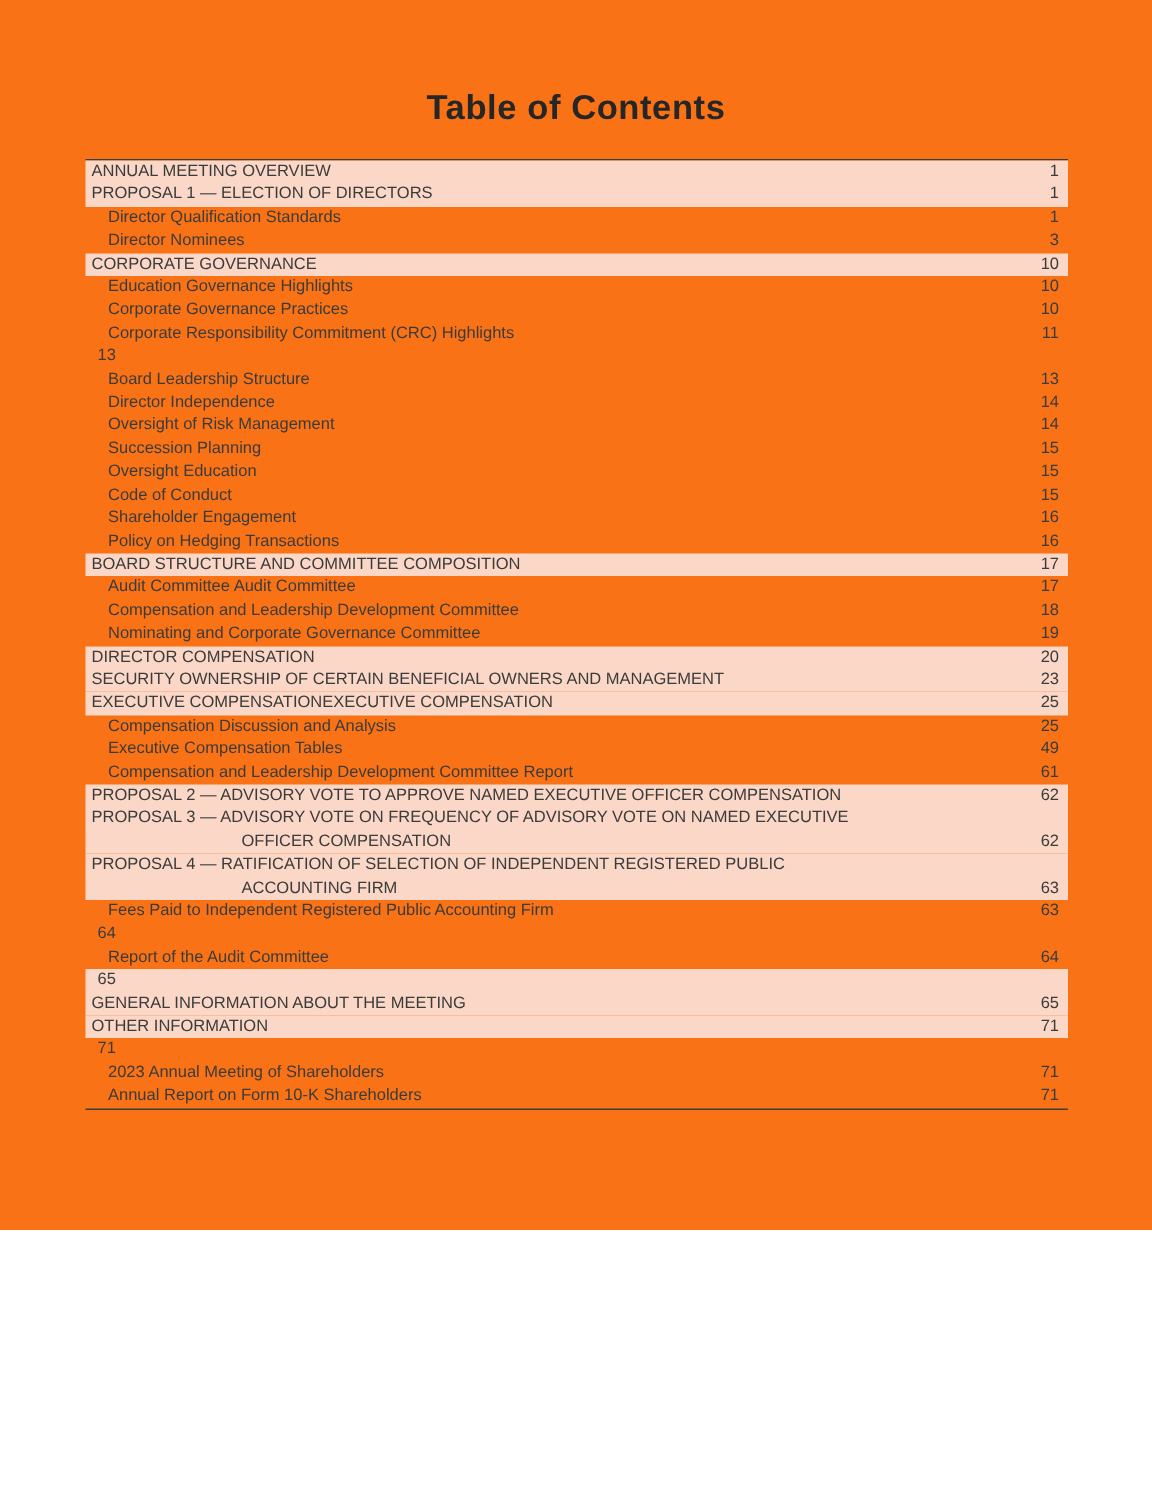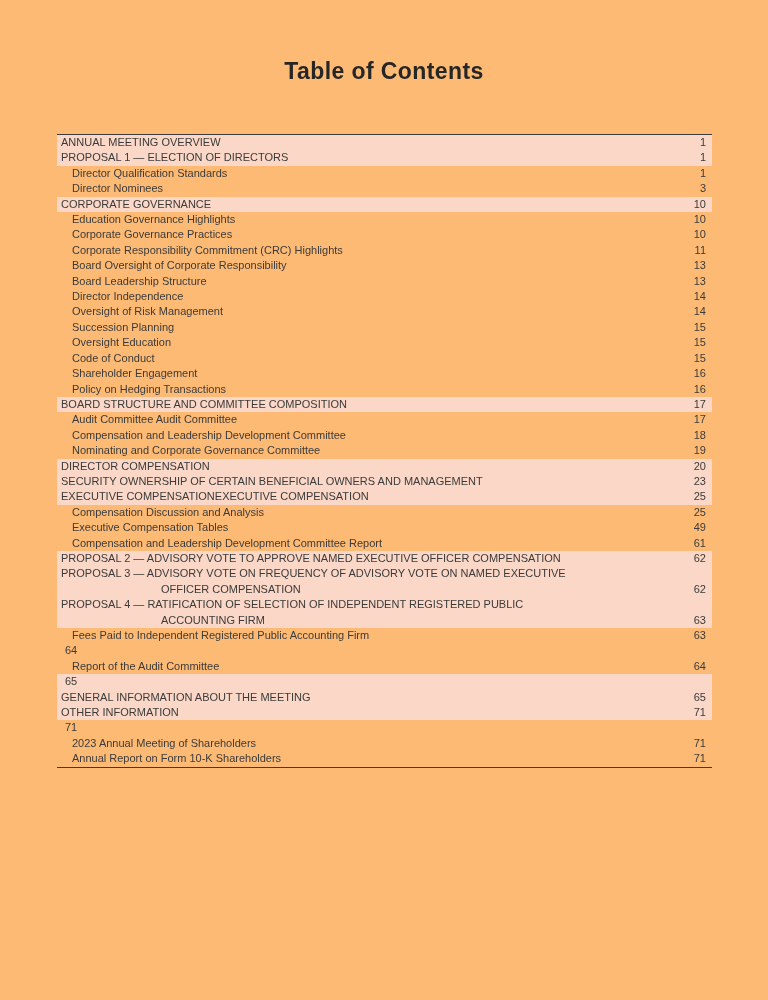--- a/index.html
+++ b/index.html
@@ -1,30 +1,30 @@
 <!DOCTYPE html>
 <html><head>
 <meta charset="utf-8">
 <style>
   html,body{margin:0;padding:0;}
   body{
     width:768px;height:1000px;background:#ffffff;
     font-family:"Liberation Sans",sans-serif;
     -webkit-font-smoothing:antialiased;
   }
-  .sheet{position:relative;width:768px;height:1000px;background:#fdba74;overflow:hidden;}
+  .sheet{position:relative;width:768px;height:820px;background:#f97316;overflow:hidden;}
   .title{
     position:absolute;top:58px;left:0;width:100%;margin:0;
     text-align:center;font-size:23px;font-weight:700;color:#262626;
     letter-spacing:0.4px;line-height:26px;
   }
   .toc{
     position:absolute;left:57px;top:106px;width:655px;
     border-top:1.5px solid #3c3c3c;border-bottom:1.5px solid #3c3c3c;
-    font-size:11px;line-height:15.4px;color:#3b3b3b;margin-top:28px;
+    font-size:11px;line-height:15.4px;color:#3b3b3b;
   }
   .row{display:flex;justify-content:space-between;align-items:flex-end;}
   .row.hl{background:var(--hl,#fad7c6);}
   .row .label{white-space:pre-line;padding-left:104px;text-indent:-100px;}
   .row.sub .label{padding-left:15px;text-indent:0;}
   .row .page{flex:none;padding-right:6px;padding-left:8px;}
 </style>
 </head>
 <body style="--hl: #fad7c6;">
 
@@ -57,21 +57,20 @@
       </div>
       <div class="row sub">
         <span class="label">Corporate Governance Practices</span>
         <span class="page">10</span>
       </div>
       <div class="row sub">
         <span class="label">Corporate Responsibility Commitment (CRC) Highlights</span>
         <span class="page">11</span>
       </div>
       <div class="row sub">
-        <span class="label">Board Oversight of Corporate Responsibility</span>
         <span class="page">13</span>
       </div>
       <div class="row sub">
         <span class="label">Board Leadership Structure</span>
         <span class="page">13</span>
       </div>
       <div class="row sub">
         <span class="label">Director Independence</span>
         <span class="page">14</span>
       </div>

